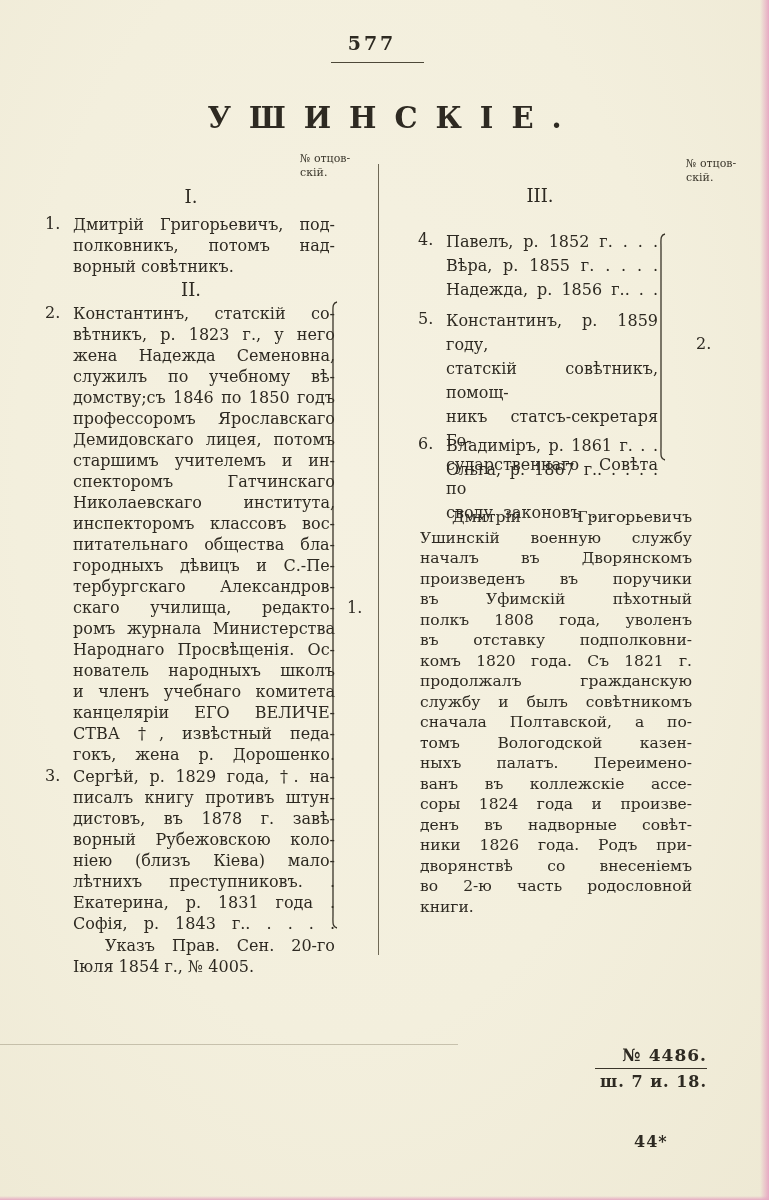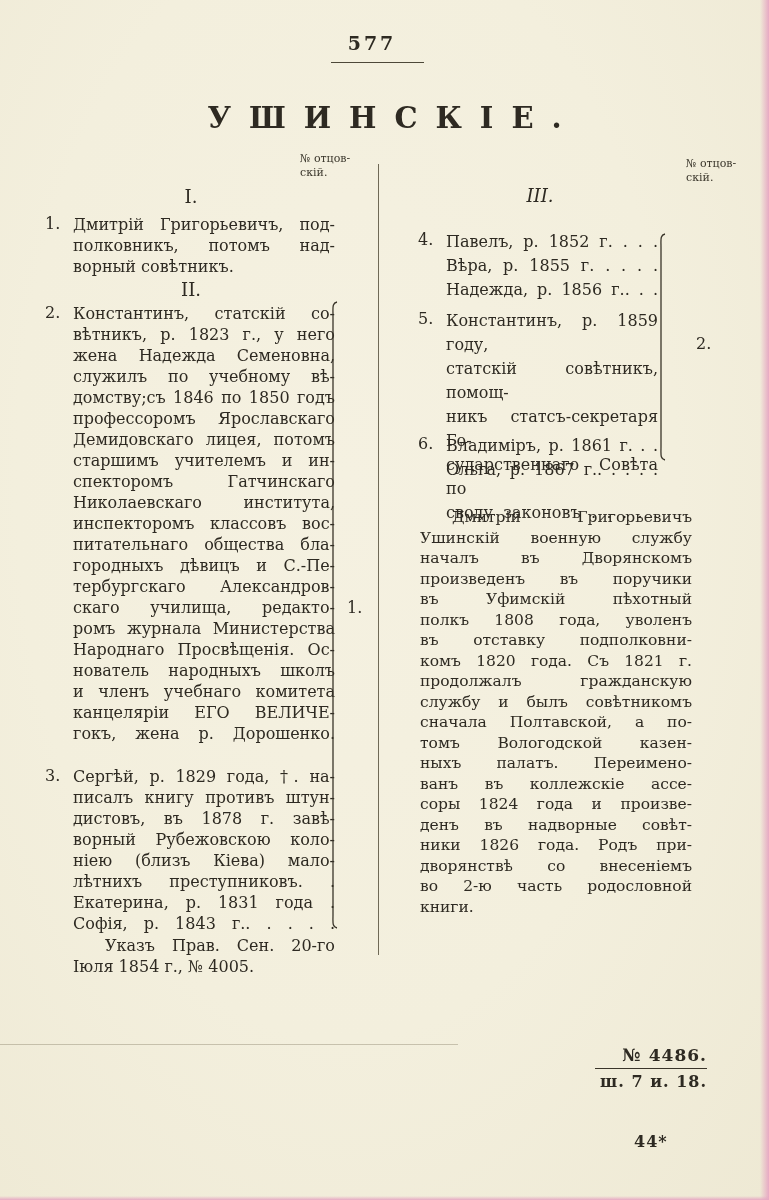--- a/index.html
+++ b/index.html
@@ -117,20 +117,21 @@
         <div class="tline">инспекторомъ классовъ вос-</div>
         <div class="tline">питательнаго общества бла-</div>
         <div class="tline">городныхъ дѣвицъ и С.-Пе-</div>
         <div class="tline">тербургскаго Александров-</div>
         <div class="tline">скаго училища, редакто-</div>
         <div class="tline">ромъ журнала Министерства</div>
         <div class="tline">Народнаго Просвѣщенія. Ос-</div>
         <div class="tline">нователь народныхъ школъ</div>
         <div class="tline">и членъ учебнаго комитета</div>
         <div class="tline">канцеляріи ЕГО ВЕЛИЧЕ-</div>
+        <div class="tline">СТВА †, извѣстный педа-</div>
         <div class="tline">гокъ, жена р. Дорошенко.</div>
       </div>
   </div>
 
   <div class="entry lcol" style="top:766px; left:45px; width:290px;">
     <span class="num">3.</span>
     <div class="lines">
         <div class="tline">Сергѣй, р. 1829 года, †. на-</div>
         <div class="tline">писалъ книгу противъ штун-</div>
         <div class="tline">дистовъ, въ 1878 г. завѣ-</div>
@@ -145,21 +146,21 @@
   <div class="plain-block ukaz" style="position:absolute; top:935px; left:73px; width:262px;">
       <div class="tline tline-indent">Указъ Прав. Сен. 20-го</div>
       <div class="tline tline-last-left">Іюля 1854 г., № 4005.</div>
     </div>
 
   <svg class="brace" style="left:328px; top:301px;" width="10" height="628" viewBox="0 0 10 628">
     <path d="M9,1 C4,2 5,7 5,14 L5,614 C5,621 4,626 9,627" fill="none" stroke="#3a352a" stroke-width="1.3"></path>
   </svg>
   <div class="father-ref" style="top:598px; left:347px;">1.</div>
 
-  <h2 class="section-heading" style="top:185px; left:420px; width:240px;font-style:italic;">III.</h2>
+  <h2 class="section-heading" style="top:185px; left:420px; width:240px;">III.</h2>
 
   <div class="entry rcol-entry" style="top:230px; left:418px; width:240px;">
     <span class="num">4.</span>
     <div class="lines">
         <div class="tline">Павелъ, р. 1852 г. . . .</div>
         <div class="tline">Вѣра, р. 1855 г. . . . .</div>
         <div class="tline">Надежда, р. 1856 г.. . .</div>
       </div>
   </div>
 

